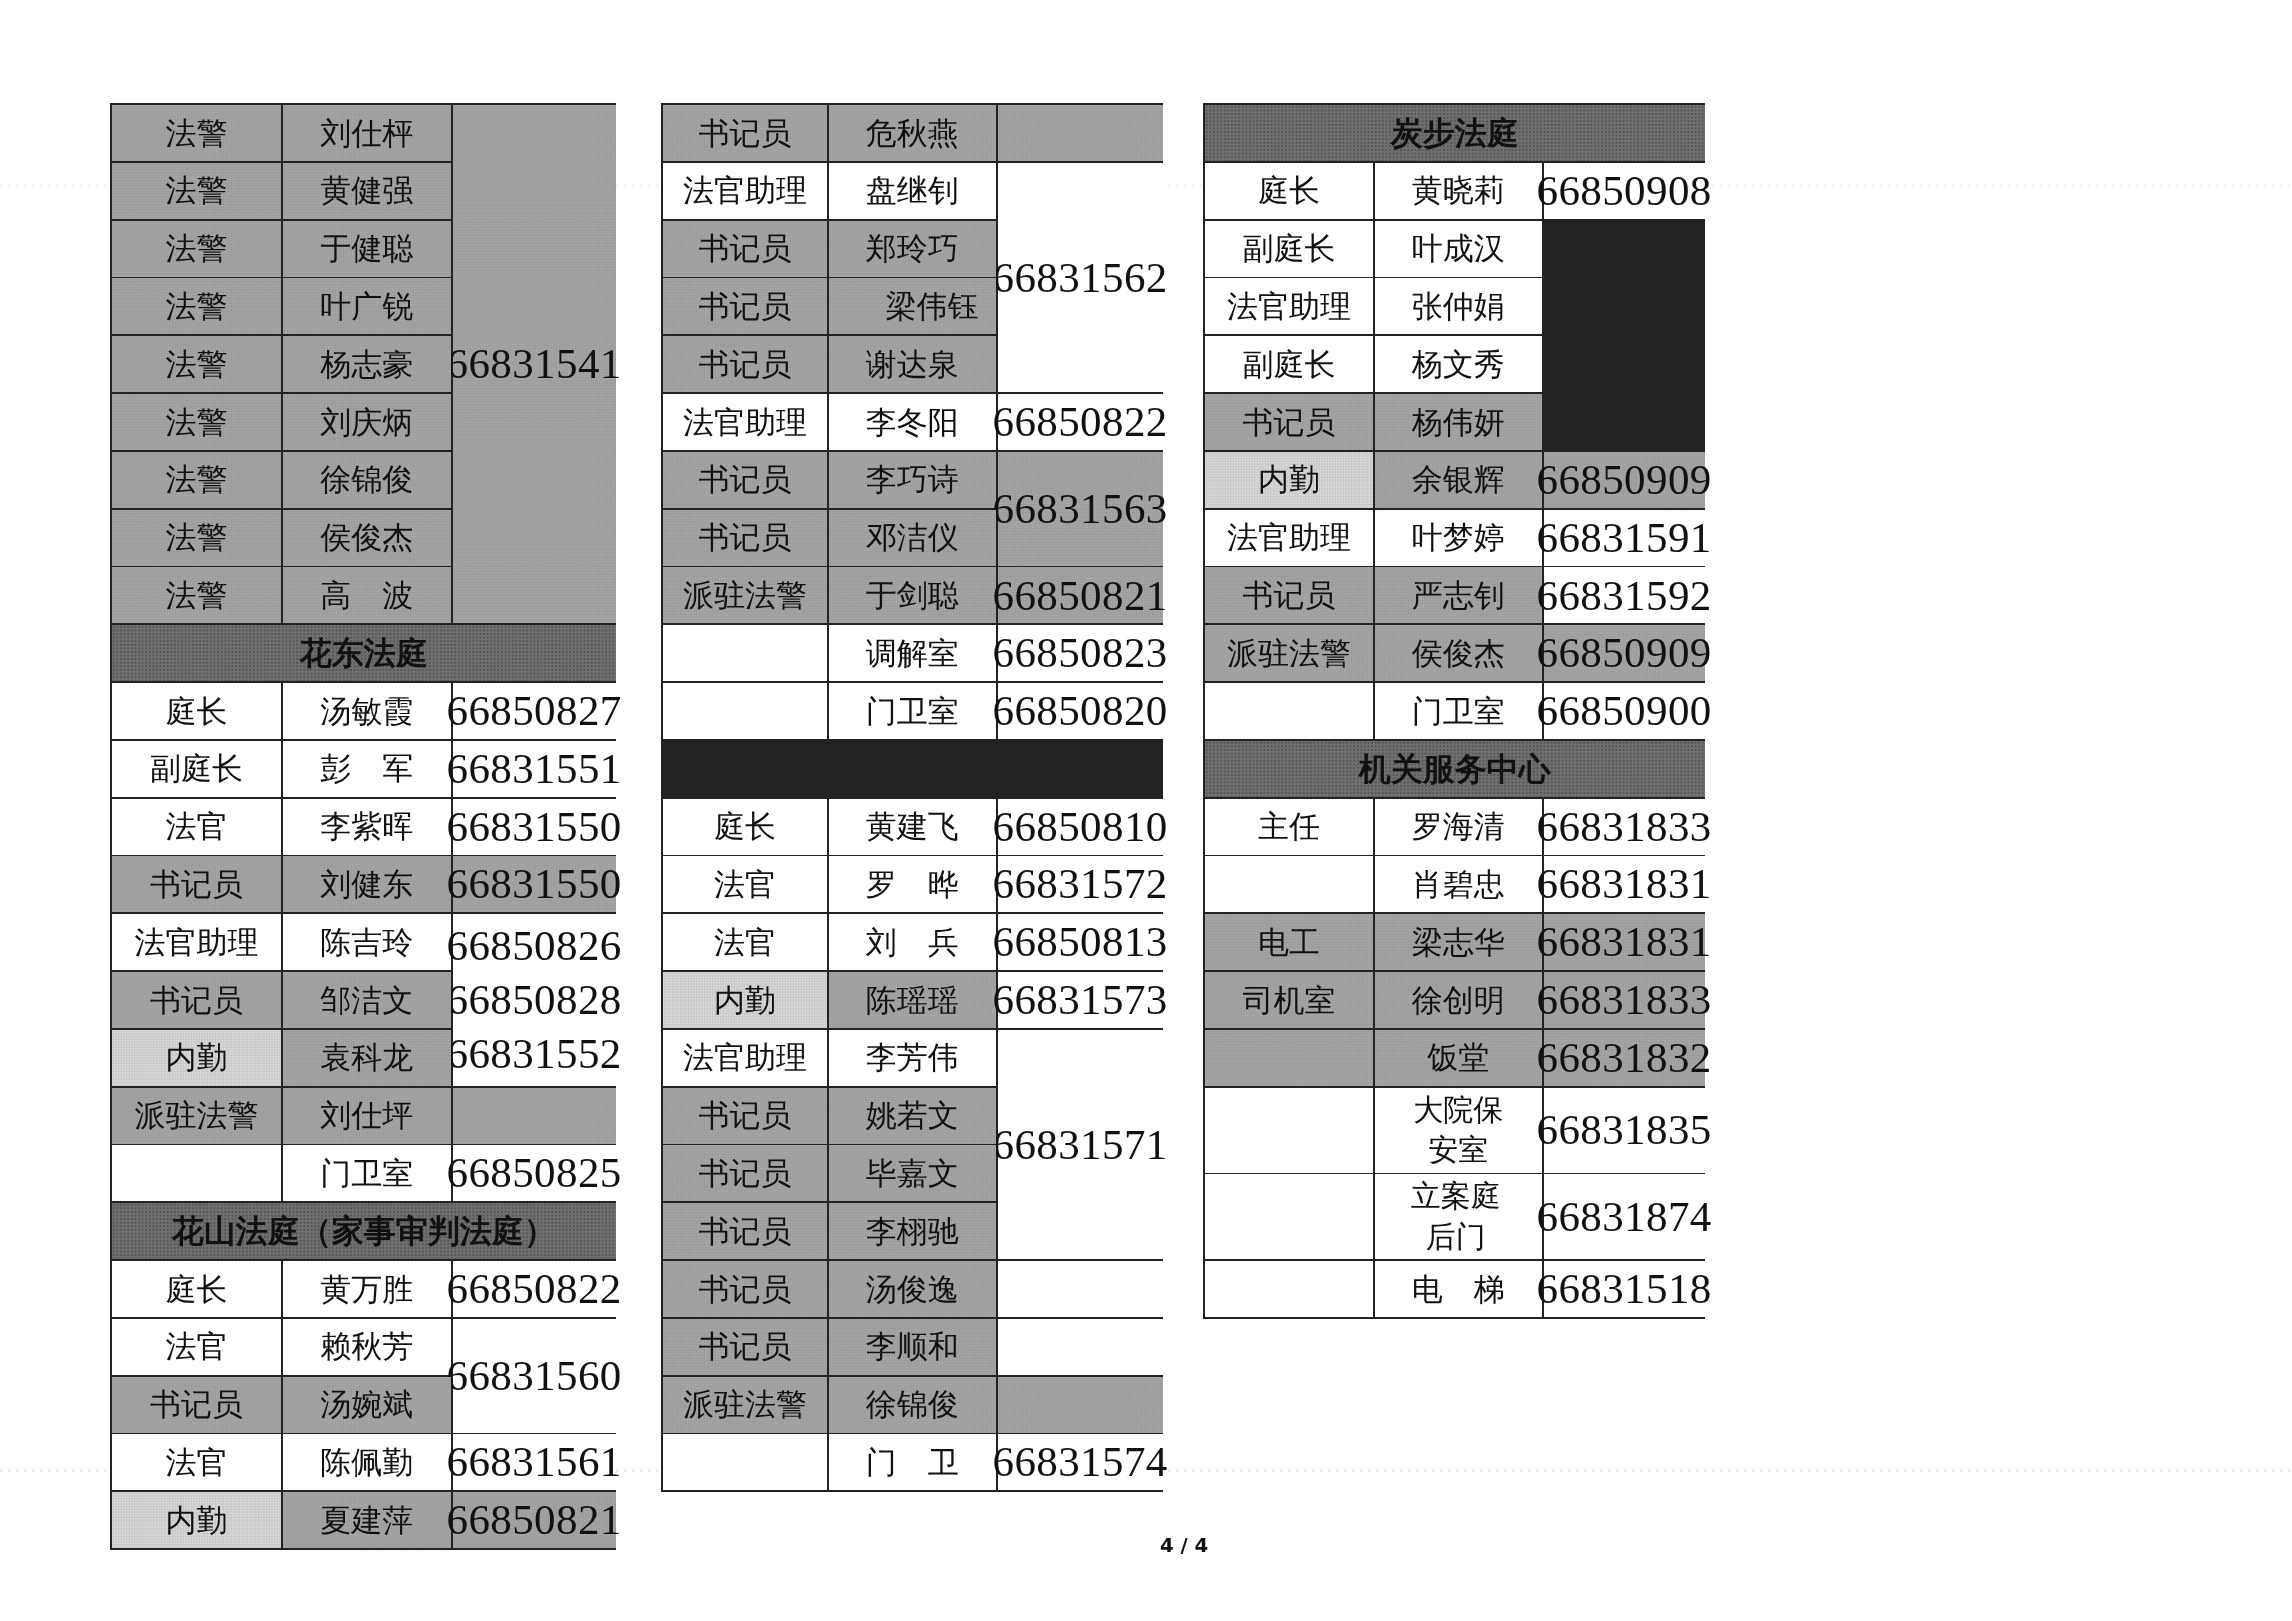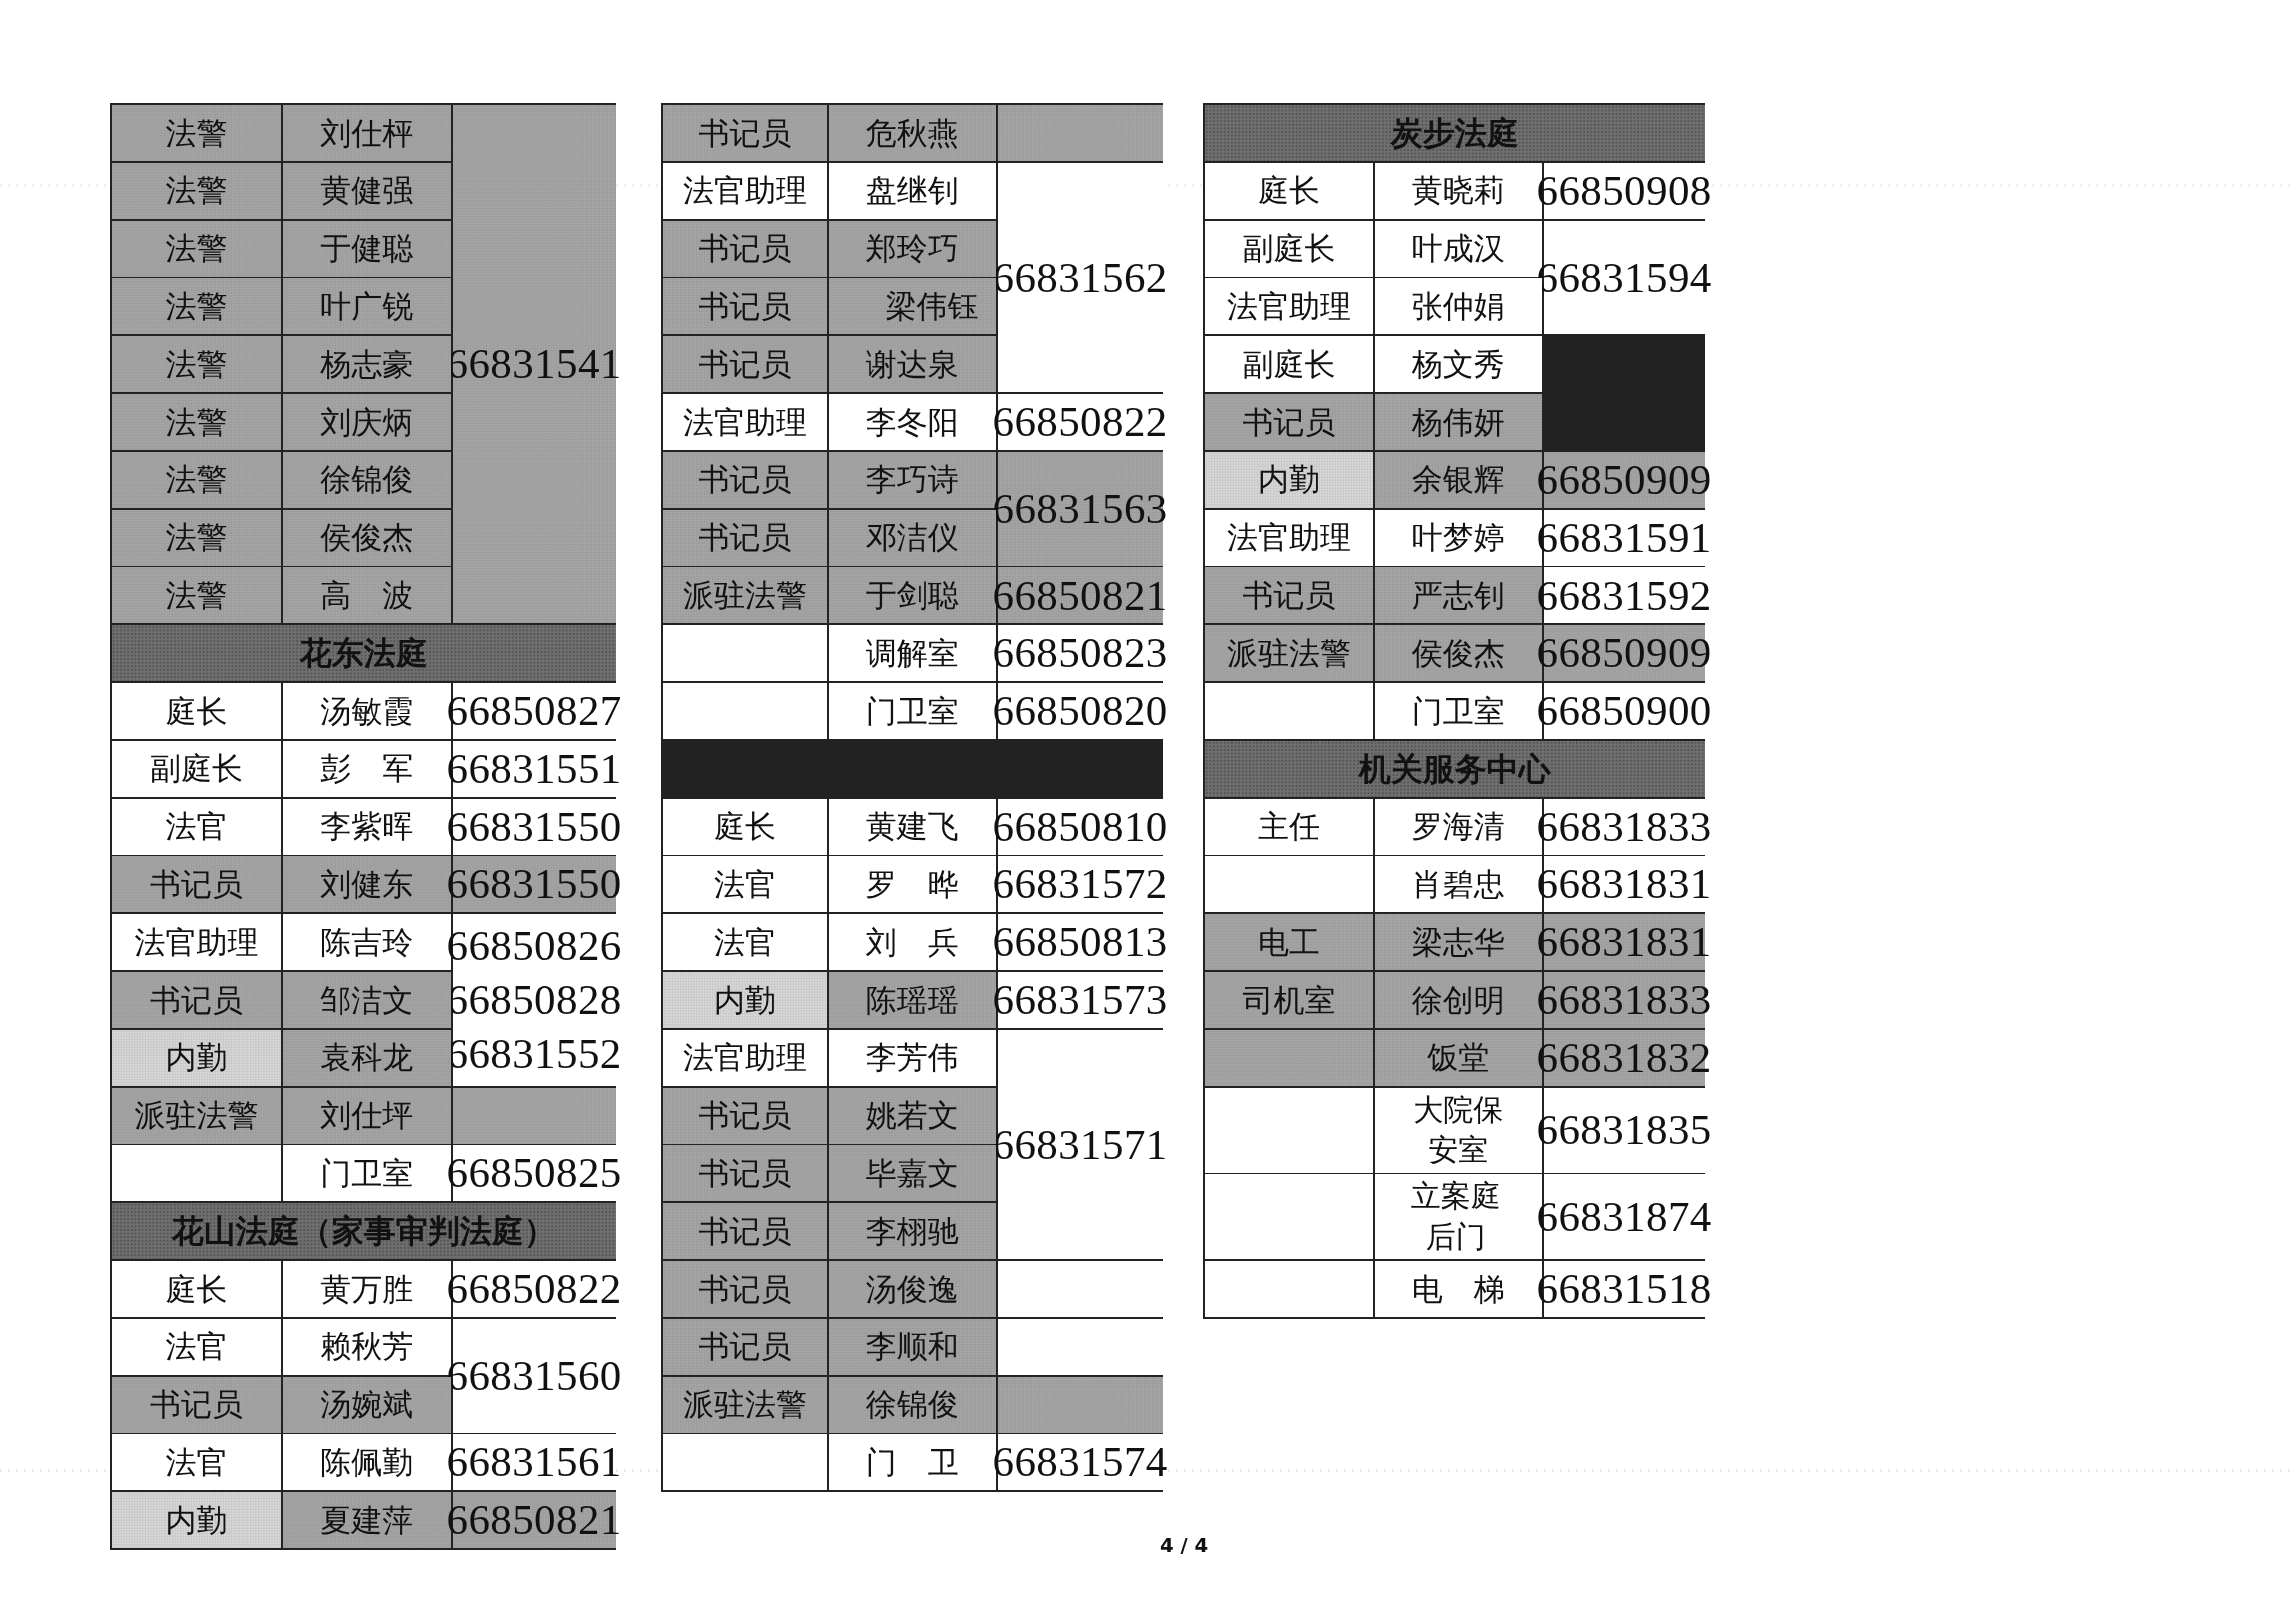--- a/index.html
+++ b/index.html
@@ -167,21 +167,20 @@
     <div class="cell white" style="grid-area: 24 / 2;">门　卫</div>
     <div class="cell num white" style="grid-area: 24 / 3 / span 1;">66831574</div>
   </div>
 <div class="tbl" id="tbl-right" style="left: 1203px; top: 103px; width: 502px; grid-template-columns: 168px 167px 161px; grid-template-rows: 56px 56px 56px 56px 56px 56px 56px 56px 56px 56px 56px 56px 56px 56px 56px 56px 56px 85px 85px 56px;">
     <div class="cell head" style="grid-area: 1 / 1 / auto / 4;">炭步法庭</div>
     <div class="cell white" style="grid-area: 2 / 1;">庭长</div>
     <div class="cell white" style="grid-area: 2 / 2;">黄晓莉</div>
     <div class="cell num white" style="grid-area: 2 / 3 / span 1;">66850908</div>
     <div class="cell white" style="grid-area: 3 / 1;">副庭长</div>
     <div class="cell white" style="grid-area: 3 / 2;">叶成汉</div>
-    <div class="cell num white" style="grid-area: 3 / 3 / span 2;">66831594</div>
     <div class="cell white" style="grid-area: 4 / 1;">法官助理</div>
     <div class="cell white" style="grid-area: 4 / 2;">张仲娟</div>
     <div class="cell white" style="grid-area: 5 / 1;">副庭长</div>
     <div class="cell white" style="grid-area: 5 / 2;">杨文秀</div>
     <div class="cell grey" style="grid-area: 6 / 1;">书记员</div>
     <div class="cell grey" style="grid-area: 6 / 2;">杨伟妍</div>
     <div class="cell light" style="grid-area: 7 / 1;">内勤</div>
     <div class="cell grey" style="grid-area: 7 / 2;">余银辉</div>
     <div class="cell num grey" style="grid-area: 7 / 3 / span 1;">66850909</div>
     <div class="cell white" style="grid-area: 8 / 1;">法官助理</div>

